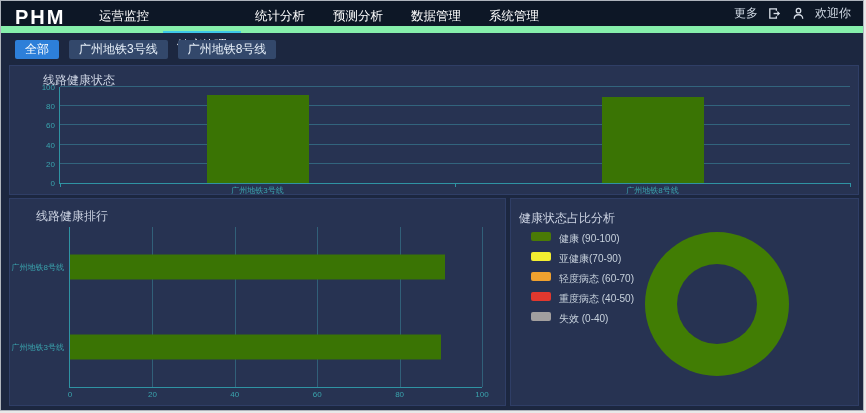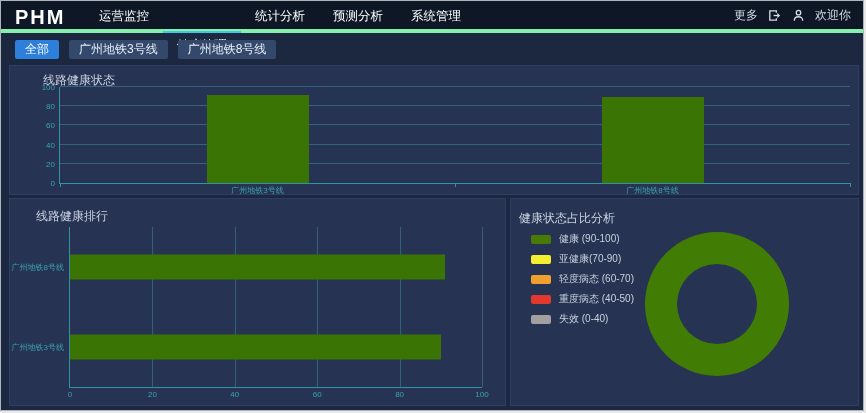--- a/index.html
+++ b/index.html
@@ -1,20 +1,20 @@
 <!DOCTYPE html>
 <html><head>
 <meta charset="utf-8">
 <style>
   html,body{margin:0;padding:0;background:#e8e8e8;}
   *{box-sizing:border-box;font-family:"Liberation Sans","DejaVu Sans",sans-serif;}
   .screen{position:relative;width:864px;height:411px;margin:0;border:1px solid #aeb4bc;background:#1c2740;overflow:hidden;}
 
   
-  .navbar{position:absolute;top:0;left:0;right:0;height:32px;background:#0d1726;display:flex;align-items:stretch;border-bottom:4px solid #86efac;}
+  .navbar{position:absolute;top:0;left:0;right:0;height:32px;background:#0d1726;display:flex;align-items:stretch;border-bottom:7px solid #86efac;}
   .logo{color:#ffffff;font-size:20px;font-weight:800;letter-spacing:2px;line-height:32px;padding:0 14px 0 14px;width:84px;}
   .nav-items{display:flex;align-items:stretch;}
   .nav-item{color:#ffffff;font-size:12.5px;line-height:30px;padding:0 14px;cursor:pointer;position:relative;}
   .nav-item.active{background:#0c4a6e;color:#ffffff;border-bottom:2px solid #3ec7e8;line-height:28px;margin-top:30px;}
   .nav-right{margin-left:auto;display:flex;align-items:center;gap:9px;padding-right:12px;}
   .nav-right .txt{color:#cfd8e3;font-size:12px;}
   .hicon{width:15px;height:15px;display:block;}
 
   
   .filter-row{position:absolute;top:39px;left:14px;display:flex;gap:10px;}
@@ -42,38 +42,39 @@
   .slot{position:absolute;top:0;bottom:0;}
   .bar-v{position:absolute;bottom:0;left:50%;transform:translateX(-50%);width:102px;}
   .xcat{position:absolute;top:calc(100% + 2px);left:0;width:100%;text-align:center;font-size:8px;color:#3aa3ad;white-space:nowrap;}
   .btick{position:absolute;top:100%;width:1px;height:4px;background:#2f93a3;}
   .hslot{position:absolute;left:0;right:0;}
   .bar-h{position:absolute;left:0;top:50%;transform:translateY(-50%);height:25px;}
   .ycat{position:absolute;right:calc(100% + 6px);top:50%;transform:translateY(-50%);font-size:8px;color:#3aa3ad;white-space:nowrap;}
 
   
   #legend3{position:absolute;left:20px;top:33px;display:flex;flex-direction:column;gap:6px;}
-  .legend-item{display:flex;align-items:center;gap:8px;cursor:pointer;}
+  .legend-item{display:flex;gap:8px;cursor:pointer;}
   .swatch{width:20px;height:9px;border-radius:2px;flex:0 0 auto;}
   .ltext{font-size:10px;color:#c8d2dd;white-space:nowrap;}
   #donut{position:absolute;left:134px;top:33px;width:144px;height:144px;border-radius:50%;}
   #donut::after{content:'';position:absolute;inset:32px;border-radius:50%;background:#273352;}
 </style>
 </head>
 <body>
 
 <div class="screen">
 
   <div class="navbar">
     <div class="logo">PHM</div>
     <div class="nav-items" id="nav-items">
         <div class="nav-item">运营监控</div>
         <div class="nav-item active">健康管理</div>
         <div class="nav-item">统计分析</div>
         <div class="nav-item">预测分析</div>
+        <div class="nav-item">数据管理</div>
         <div class="nav-item">系统管理</div>
       </div>
     <div class="nav-right">
       <span class="txt">更多</span>
       <span>
         <svg class="hicon" viewBox="0 0 16 16" fill="none" stroke="#d6dde6" stroke-width="1.4">
           <path d="M10 5V3H3v10h7v-2"></path>
             <path d="M7 8h6"></path>
             <path d="M11 6l2 2-2 2"></path>
         </svg>

